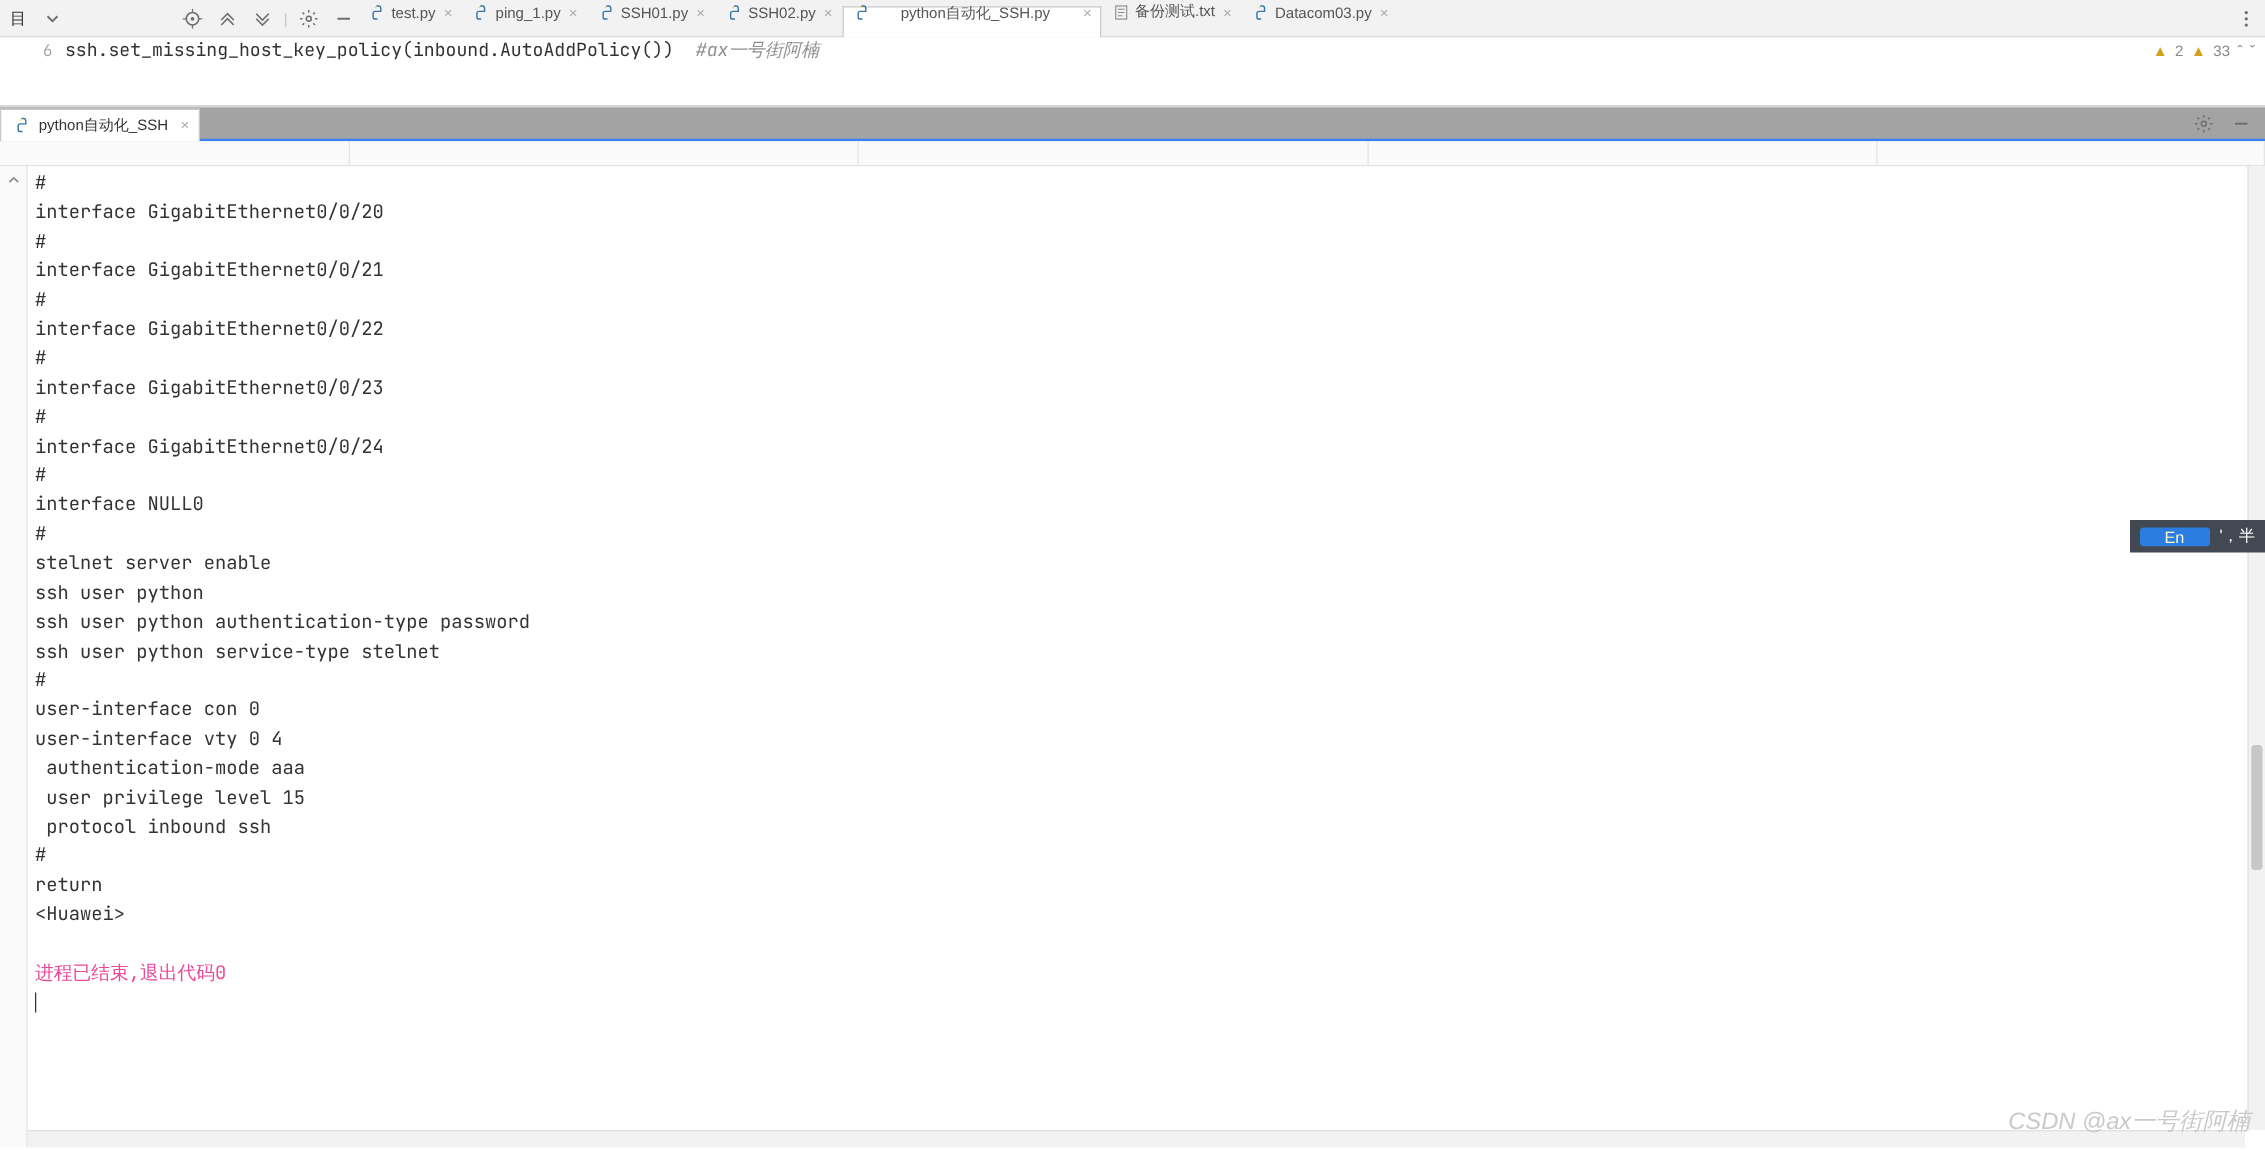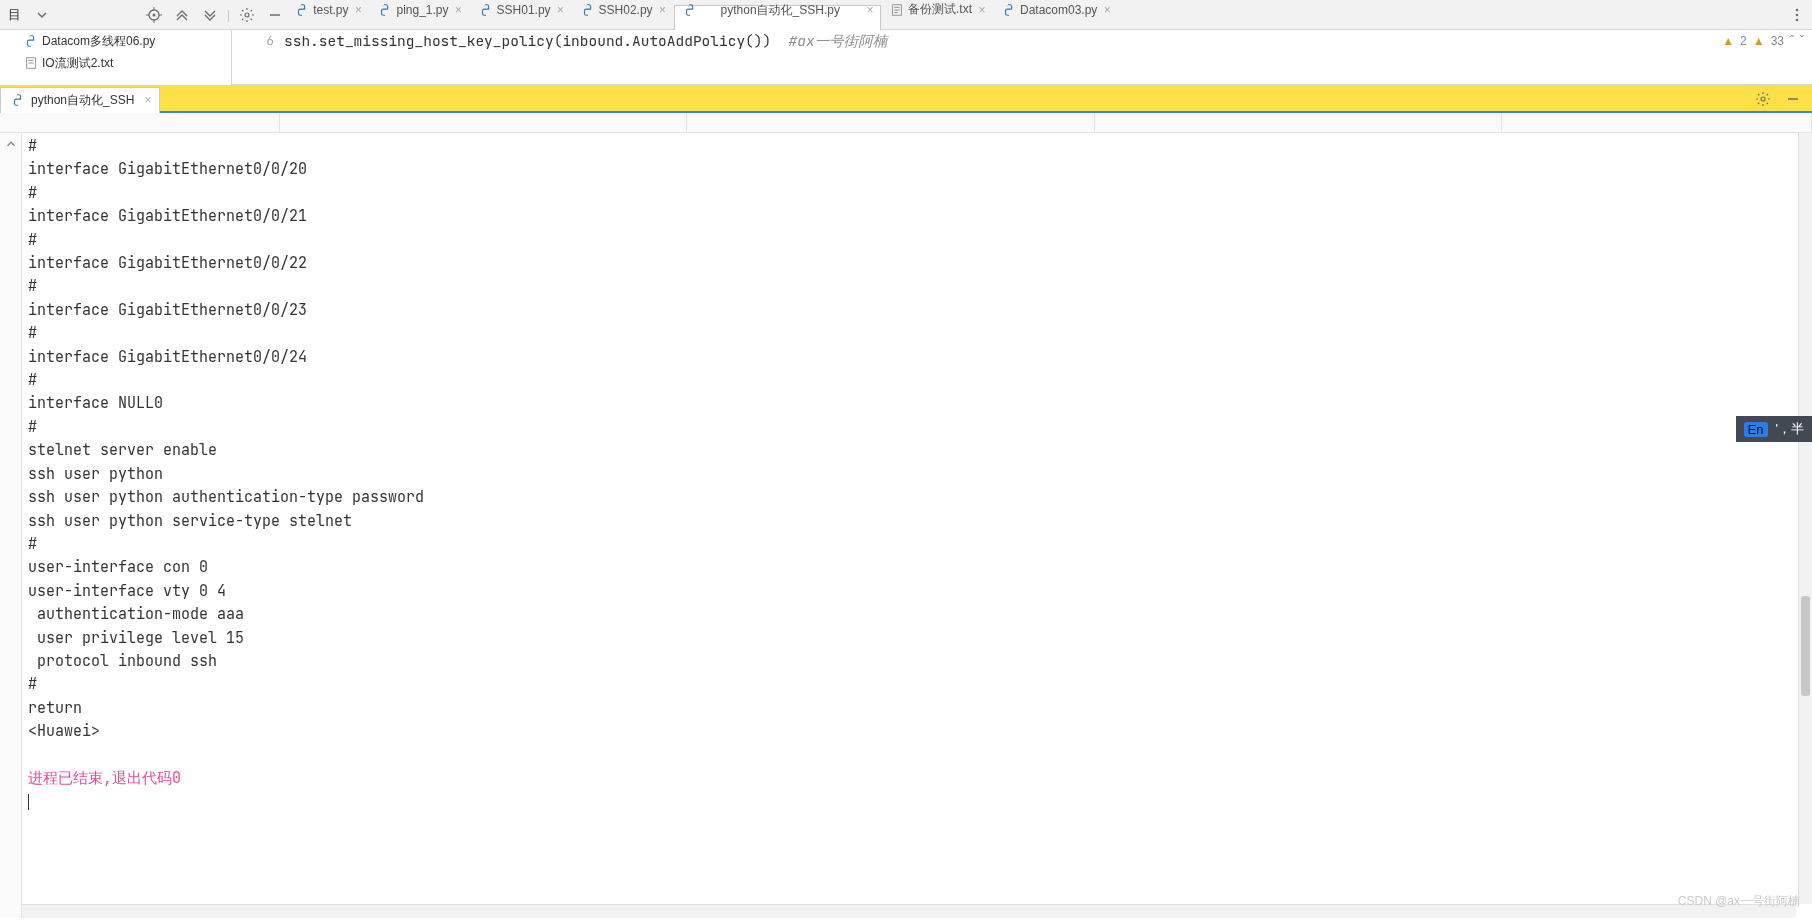--- a/index.html
+++ b/index.html
@@ -25,44 +25,44 @@
   .proj-item .py-ic { width: 14px; height: 14px; }
 
   .editor-area { flex: 1; display: flex; background: #ffffff; overflow: hidden; border-bottom: 1px solid #d6d6d6; }
   .gutter { width: 52px; text-align: right; padding-right: 10px; color: #a9a9a9; font-family: "JetBrains Mono", Consolas, monospace; font-size: 13px; line-height: 22px; }
   .code-line { flex: 1; font-family: "JetBrains Mono", Consolas, monospace; font-size: 14.5px; line-height: 22px; white-space: pre; color: #333; position: relative; }
   .kw { color: #333; }
   .comment-it { color: #909090; font-style: italic; }
   .inspect-area { position: absolute; right: 8px; top: 0; display: flex; align-items: center; gap: 6px; color: #888; font-family: Arial,sans-serif; font-size:12px;}
   .warn-ic { color: #d4a017; }
 
-  .console-header { height: 28px; display: flex; align-items: center; background: #fde047; border-top: 1px solid #d6d6d6; border-bottom: 2px solid #3b82f6; }
+  .console-header { height: 28px; display: flex; align-items: center; background: #a3a3a3; border-top: 1px solid #d6d6d6; border-bottom: 2px solid #3b82f6; }
   .con-tab { display: flex; align-items: center; gap: 6px; padding: 0 8px 0 10px; background: #ffffff; height: 26px; margin-top: 2px; border: 1px solid #c8c8c8; border-bottom: none; position: relative;}
   .con-tab .py-ic { width: 14px; height: 14px; }
   .con-tab .close { color: #aaa; margin-left: 4px; }
   .con-actions { margin-left: auto; display: flex; gap: 8px; padding-right: 8px; color: #6e6e6e; }
 
   .cells-row { display: flex; height: 20px; border-bottom: 1px solid #e4e4e4; background: #fafafa; }
   .cells-row .ccell { flex:1; border-right:1px solid #e4e4e4; }
 
   .console-body { display: flex; height: calc(920px - 30px - 55px - 28px - 20px - 2px); }
   .con-gutter { width: 22px; border-right: 1px solid #e4e4e4; background: #fafafa; display:flex; flex-direction:column; align-items:center; padding-top:4px; gap:12px;}
   .con-gutter svg{ width:14px; height:14px; color:#888;}
   .con-output { flex: 1; padding: 2px 6px 6px 6px; font-family: "JetBrains Mono", Consolas, monospace; font-size: 15px; line-height: 23.4px; white-space: pre; color: #333; overflow: auto; }
   .con-output .exit { color: #ec4899; }
   .caret { display:inline-block; width:1px; height:16px; background:#333; vertical-align:middle;}
   .con-scroll-area{ position:relative; flex:1;}
   .h-scrollbar{ position:absolute; bottom:0; left:0; right:16px; height:14px; background:#f2f2f2; border-top:1px solid #e0e0e0;}
   .v-scrollbar{ position:absolute; top:0; right:0; bottom:14px; width:14px; background:#f2f2f2; border-left:1px solid #e0e0e0;}
   .vthumb{ position:absolute; left:2px; right:2px; top:60%; height:100px; background:#c7c7c7; border-radius:3px;}
 
-  .watermark { position: absolute; right: 12px; bottom: 10px; color: #c9c9c9; font-size: 12px; font-family: Arial, sans-serif; }
+  .watermark { position: absolute; right: 12px; bottom: 10px; color: #c9c9c9; font-size: 19px; font-family: Arial, sans-serif; font-style: italic; }
 
   .ime-box { position:absolute; right:0; top:416px; height:26px; background:#434953; color:#fff; display:flex; align-items:center; gap:8px; padding:0 8px; font-size:13px;}
-  .ime-box .badge{ background:#2b7de1; color:#0f172a; padding:0 4px; border-radius:3px;text-align:center;}
+  .ime-box .badge{ background:#2b7de1; color:#fef9c3; padding:0 20px; border-radius:3px;text-align:center;}
 </style>
 </head>
 <body>
 
 <div class="top-toolbar">
   <div class="tool-left">
     <span class="icon-btn" style="font-size:13px;color:#333;width:auto;padding:0 4px;">目</span>
     <span class="icon-btn">
         <svg viewBox="0 0 16 16">
           <path d="M4 6l4 4 4-4" stroke="currentColor" fill="none" stroke-width="1.5"></path>
@@ -183,37 +183,20 @@
         <svg viewBox="0 0 16 16">
           <circle cx="8" cy="3" r="1.3" fill="currentColor"></circle>
           <circle cx="8" cy="8" r="1.3" fill="currentColor"></circle>
           <circle cx="8" cy="13" r="1.3" fill="currentColor"></circle>
         </svg>
       </span>
   </div>
 </div>
 
 <div class="main-row">
-  <div class="project-panel" id="project-panel">
-      <div class="proj-item">
-        <span class="py-ic"><svg viewBox="0 0 16 16">
-            <path d="M7 2h2c2 0 2 2 2 2v3H6c-1 0-2 1-2 2v3s0 2 2 2h2" stroke="#3776ab" fill="none" stroke-width="1.3"></path>
-            <circle cx="6.3" cy="3.3" r="0.8" fill="#ffd43b"></circle>
-          </svg></span>
-        <span>Datacom多线程06.py</span>
-      </div>
-      <div class="proj-item">
-        <span class="py-ic"><svg viewBox="0 0 16 16">
-            <rect x="3" y="2" width="10" height="12" stroke="#888" fill="none"></rect>
-            <line x1="5" y1="5" x2="11" y2="5" stroke="#888"></line>
-            <line x1="5" y1="8" x2="11" y2="8" stroke="#888"></line>
-          </svg></span>
-        <span>IO流测试2.txt</span>
-      </div>
-    </div>
   <div class="editor-area">
     <div class="gutter">6</div>
     <div class="code-line"><span class="kw">ssh.set_missing_host_key_policy(inbound.AutoAddPolicy()) </span><span class="comment-it"> #ax一号街阿楠</span>
       <div class="inspect-area">
         <span class="warn-ic">▲</span><span>2</span>
         <span class="warn-ic">▲</span><span>33</span>
         <span>ˆ</span>
         <span>ˇ</span>
       </div>
     </div>

